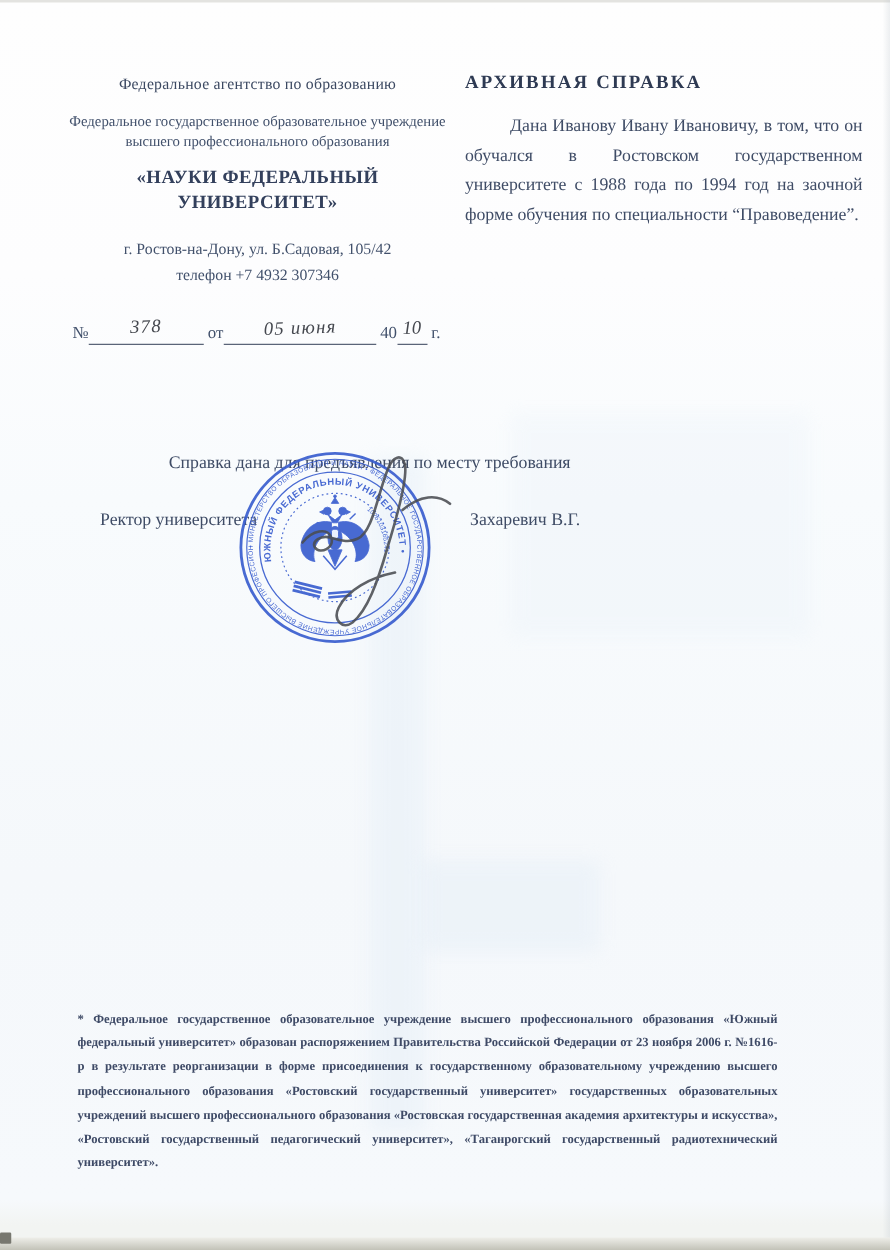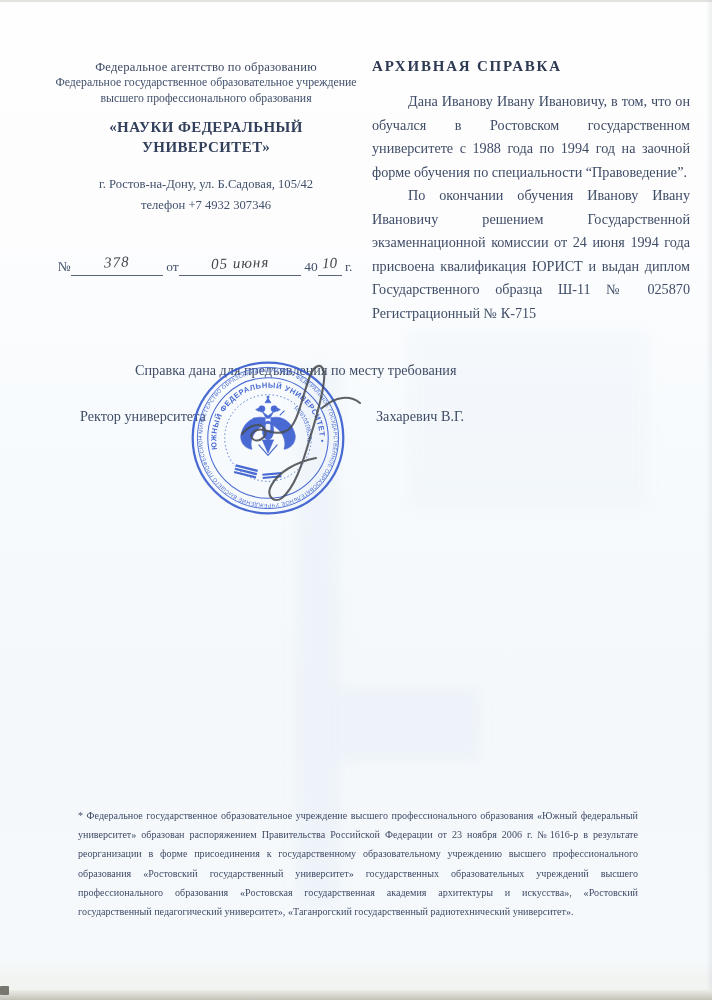--- a/index.html
+++ b/index.html
@@ -13,39 +13,39 @@
   
   .wm{position:absolute;background:#dbe8f4;opacity:.30;filter:blur(7px);}
   
   .edge-top{left:0;top:0;width:712px;height:2px;background:#e3e3e0;}
   .edge-bottom{left:0;top:990px;width:712px;height:10px;background:linear-gradient(180deg,#eeeee9,#c2c2b8);}
   .edge-notch{left:0;top:986px;width:9px;height:9px;background:#77776f;border-radius:1px;}
   .edge-right{right:0;top:0;width:6px;height:1000px;background:linear-gradient(270deg,rgba(190,198,205,.28),rgba(190,198,205,0));}
 
   .letterhead{left:52px;top:60px;width:308px;text-align:center;}
   .lh-agency{font-size:12.6px;letter-spacing:.2px;color:#3c4962;}
-  .lh-inst{font-size:11.8px;line-height:15.6px;color:#41506b;}
+  .lh-inst{margin-top:15px;font-size:11.8px;line-height:15.6px;color:#41506b;}
   .lh-univ{margin-top:12px;font-size:15px;font-weight:bold;line-height:19.5px;letter-spacing:.4px;color:#33405c;}
   .lh-addr{margin-top:17px;font-size:12.6px;line-height:20.5px;color:#41506b;}
   .no-line{left:58px;top:258px;width:300px;font-size:13.5px;color:#41506b;white-space:nowrap;}
   .blank{display:inline-block;border-bottom:1px solid #5a6478;text-align:center;vertical-align:baseline;position:relative;}
   .hand{font-style:italic;color:#45484f;font-size:15px;letter-spacing:1px;transform:rotate(-2deg);display:inline-block;position:relative;top:-2px;}
 
   .cert-title{left:372px;top:58px;width:318px;text-align:left;font-size:15px;font-weight:bold;letter-spacing:1.8px;color:#2e3a53;}
   .body-col{left:372px;top:90px;width:318px;font-size:14.2px;line-height:23.5px;text-align:justify;color:#3f4c66;}
   .body-col p{margin:0;text-indent:36px;}
 
   .purpose{left:135px;top:362px;font-size:14.2px;color:#3f4c66;}
   .sig-title{left:80px;top:408px;font-size:14.2px;color:#3f4c66;}
   .sig-name{left:376px;top:408px;font-size:14.2px;color:#3f4c66;}
 
   .stamp-svg{left:188px;top:358px;width:160px;height:160px;opacity:.92;}
   .sign-svg{left:218px;top:350px;width:240px;height:160px;}
 
-  .footnote{left:78px;top:806px;width:560px;font-size:10.1px;line-height:19.2px;text-align:justify;color:#3e4a66;}
+  .footnote{left:62px;top:806px;width:560px;font-size:10.1px;line-height:19.2px;text-align:justify;color:#3e4a66;font-weight:bold;}
 </style>
 </head>
 <body>
 
 <div class="page">
 
   <div class="wm" style="left:296px;top:366px;width:44px;height:540px;"></div>
   <div class="wm" style="left:338px;top:688px;width:142px;height:74px;"></div>
   <div class="wm" style="left:408px;top:330px;width:240px;height:180px;opacity:.16;"></div>
 
@@ -62,21 +62,20 @@
   <div class="abs no-line">
     <span>№</span><span class="blank" style="width:92px;"><span class="hand" style="top:-4px;">378</span></span>
     <span>от</span><span class="blank" style="width:122px;"><span class="hand" style="top:-3px;">05 июня</span></span>
     <span>40</span><span class="blank" style="width:24px;"><span class="hand" style="top:-3px;letter-spacing:0;">10</span></span>
     <span>г.</span>
   </div>
 
   <div class="abs cert-title">АРХИВНАЯ СПРАВКА</div>
   <div class="abs body-col">
     <p>Дана Иванову Ивану Ивановичу, в том, что он обучался в Ростовском государственном университете с 1988 года по 1994 год на заочной форме обучения по специальности “Правоведение”.</p>
-    <p>По окончании обучения Иванову Ивану Ивановичу решением Государственной экзаменнационной комиссии от 24 июня 1994 года присвоена квалификация ЮРИСТ и выдан диплом Государственного образца Ш-11 № 025870 Регистрационный № К-715</p>
   </div>
 
   <div class="abs purpose">Справка дана для предъявления по месту требования</div>
 
   <div class="abs sig-title">Ректор университета</div>
   <div class="abs sig-name">Захаревич В.Г.</div>
 
   <svg class="abs stamp-svg" viewBox="-85 -85 170 170">
     <g stroke="#3a5ecf" fill="none">
       <circle r="80" stroke-width="2.4"></circle>

